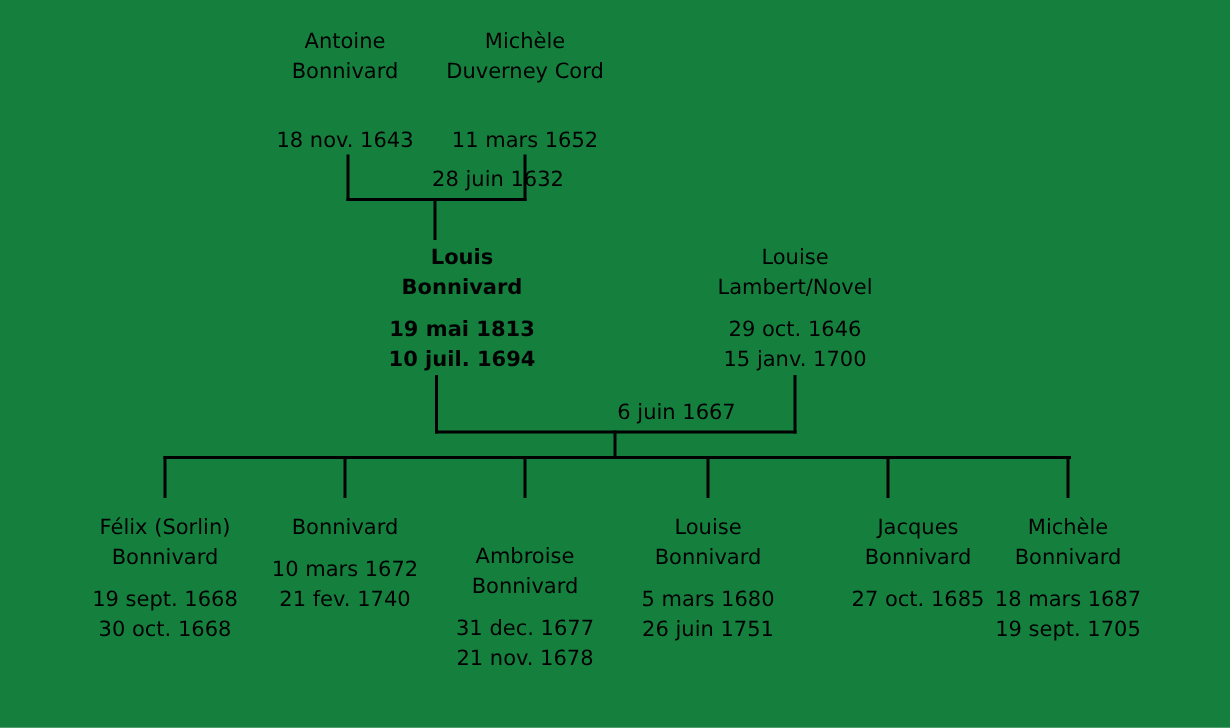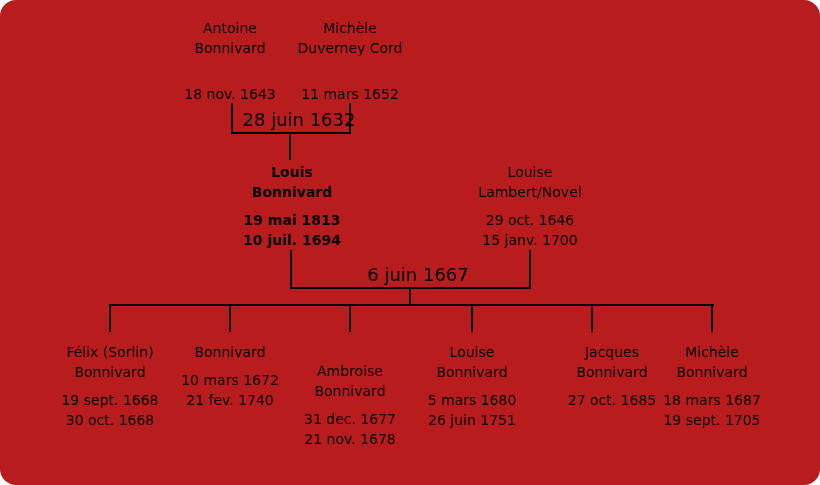--- a/index.html
+++ b/index.html
@@ -1,24 +1,23 @@
 <!DOCTYPE html>
 <html><head>
 <meta charset="utf-8">
 <style>
   html, body { margin: 0; padding: 0; }
   .stage {
     position: relative;
     width: 820px;
     height: 485px;
-    background: #b91c1c;
+    background: #15803d;
     color: #000;
     font-family: "DejaVu Sans", "Liberation Sans", sans-serif;
     overflow: hidden;
-    border-radius: 16px;
   }
   .person {
     position: absolute;
     width: 120px;
     text-align: center;
     font-size: 14px;
     line-height: 20px;
   }
   .person.bold { font-weight: bold; }
   .g1 .dates { margin-top: 26px; }
@@ -27,22 +26,23 @@
   .line {
     position: absolute;
     background: #000000;
   }
   .hline { height: 2px; }
   .vline { width: 2px; }
   .marriage-label {
     position: absolute;
     width: 136px;
     text-align: center;
-    font-size: 18px;
+    font-size: 14px;
     line-height: 18px;
+    padding-left: 33px;
   }
 </style>
 </head>
 <body>
 
 <div class="stage">
 
   <div class="person g1" style="left:170px; top:18px;">
     <div class="name">
       <div>Antoine</div>
@@ -62,21 +62,21 @@
       <div>11 mars 1652</div>
     </div>
   </div>
 
   <div class="line vline" style="left:231px; top:103px; height:31px;"></div>
   <div class="line vline" style="left:349px; top:103px; height:31px;"></div>
   <div class="line hline" style="left:231px; top:132px; width:120px;"></div>
   <div class="marriage-label" style="left:231px; top:111px;">28 juin 1632</div>
   <div class="line vline" style="left:289px; top:132px; height:28px;"></div>
 
-  <div class="person g2 bold" style="left:232px; top:162px;">
+  <div class="person g2 bold" style="left:248px; top:162px;">
     <div class="name">
       <div>Louis</div>
       <div>Bonnivard</div>
     </div>
     <div class="dates">
       <div>19 mai 1813</div>
       <div>10 juil. 1694</div>
     </div>
   </div>
 

